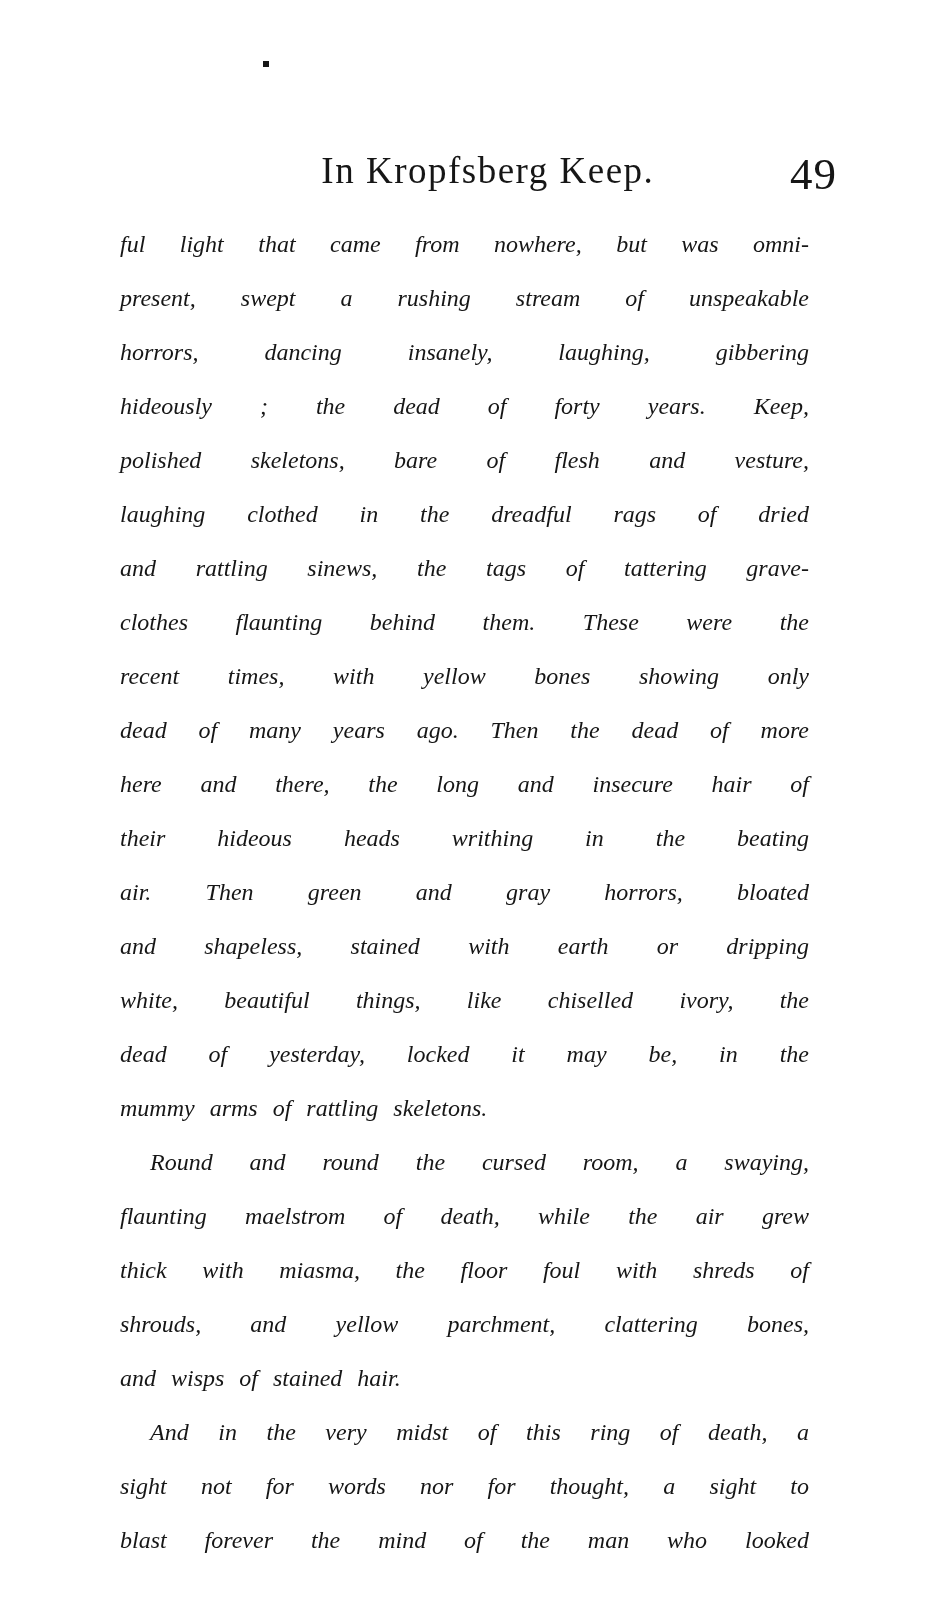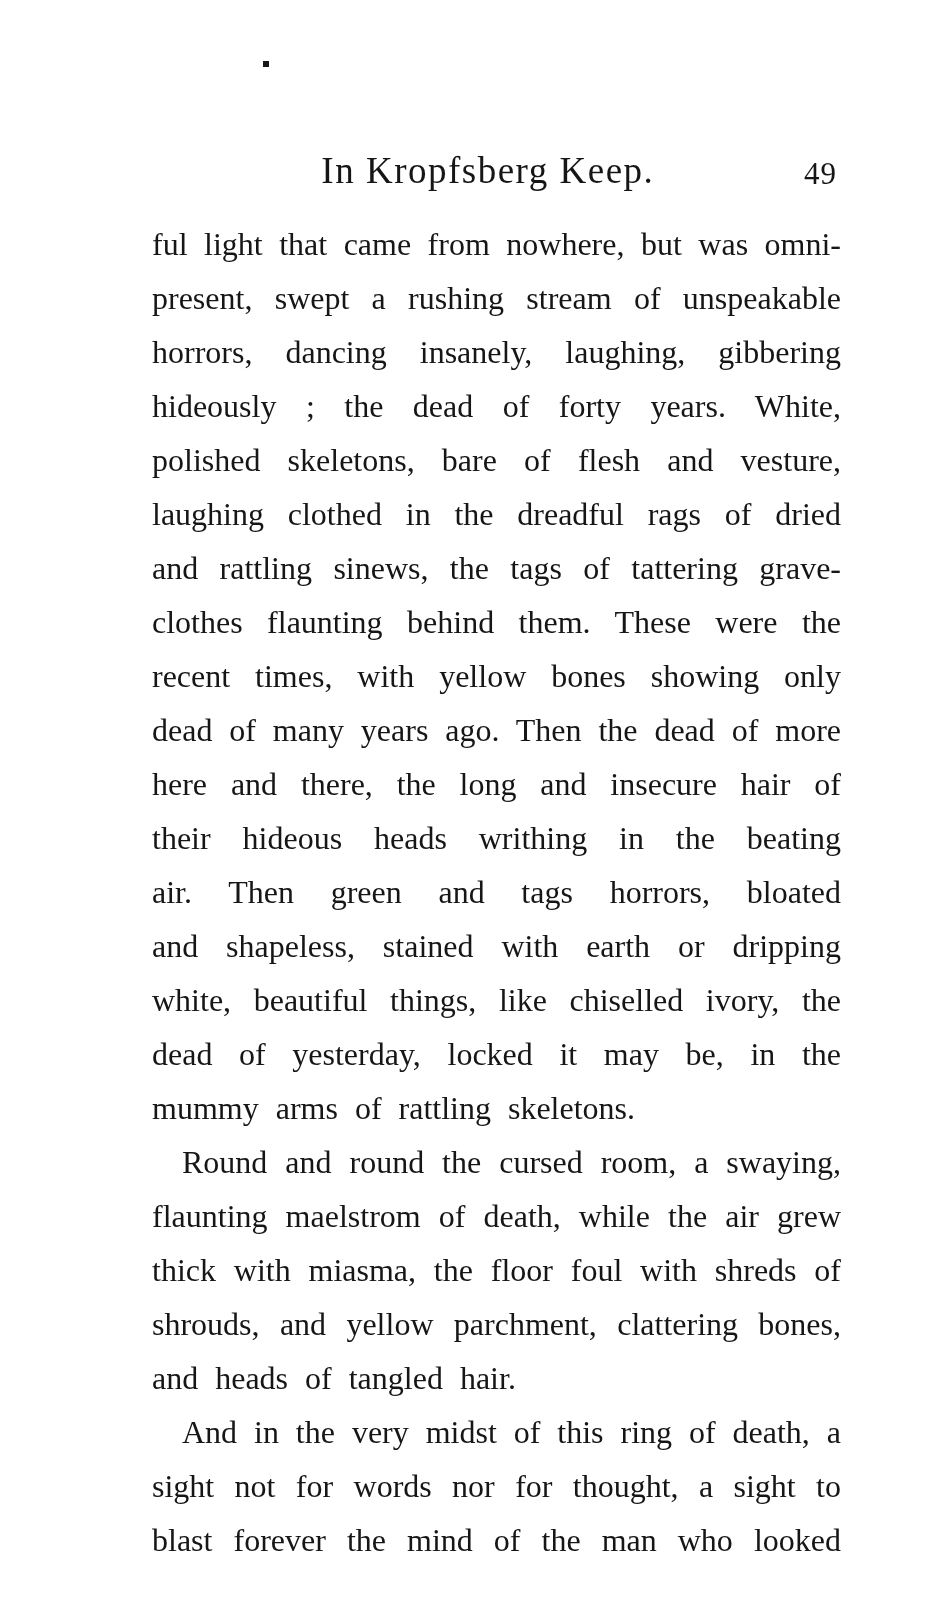--- a/index.html
+++ b/index.html
@@ -38,30 +38,31 @@
     position: absolute;
     left: 50%;
     transform: translateX(-52%);
     white-space: nowrap;
     letter-spacing: 1.5px;
   }
   .folio {
     position: absolute;
     right: 2px;
     top: 3px;
-    font-size: 31px;
+    font-size: 45px;
     letter-spacing: 1px;
   }
   .text-block {
     position: absolute;
-    left: 80px;
+    left: 48px;
     top: 163px;
     width: 737px;
-    font-size: 32px;
+    font-size: 24px;
     line-height: 42px;
+    font-style: italic;
   }
   .line {
     text-align: justify;
     text-align-last: justify;
     text-justify: inter-word;
     white-space: normal;
   }
   .line.ragged {
     text-align-last: left;
     word-spacing: 9px;
@@ -79,41 +80,41 @@
   <div class="running-head">
     <span class="running-title">In Kropfsberg Keep.</span>
     <span class="folio">49</span>
   </div>
 
   <div class="text-block" id="text-block">
       <div>
         <div class="line">ful light that came from nowhere, but was omni-</div>
         <div class="line">present, swept a rushing stream of unspeakable</div>
         <div class="line">horrors, dancing insanely, laughing, gibbering</div>
-        <div class="line">hideously ; the dead of forty years.  White,</div>
+        <div class="line">hideously ; the dead of forty years.  Keep,</div>
         <div class="line">polished skeletons, bare of flesh and vesture,</div>
         <div class="line">laughing clothed in the dreadful rags of dried</div>
         <div class="line">and rattling sinews, the tags of tattering grave-</div>
         <div class="line">clothes flaunting behind them.  These were the</div>
         <div class="line">recent times, with yellow bones showing only</div>
         <div class="line">dead of many years ago.  Then the dead of more</div>
         <div class="line">here and there, the long and insecure hair of</div>
         <div class="line">their hideous heads writhing in the beating</div>
-        <div class="line">air.  Then green and tags horrors, bloated</div>
+        <div class="line">air.  Then green and gray horrors, bloated</div>
         <div class="line">and shapeless, stained with earth or dripping</div>
         <div class="line">white, beautiful things, like chiselled ivory, the</div>
         <div class="line">dead of yesterday, locked it may be, in the</div>
         <div class="line ragged">mummy arms of rattling skeletons.</div>
       </div>
       <div>
         <div class="line indent">Round and round the cursed room, a swaying,</div>
         <div class="line">flaunting maelstrom of death, while the air grew</div>
         <div class="line">thick with miasma, the floor foul with shreds of</div>
         <div class="line">shrouds, and yellow parchment, clattering bones,</div>
-        <div class="line ragged">and heads of tangled hair.</div>
+        <div class="line ragged">and wisps of stained hair.</div>
       </div>
       <div>
         <div class="line indent">And in the very midst of this ring of death, a</div>
         <div class="line">sight not for words nor for thought, a sight to</div>
         <div class="line">blast forever the mind of the man who looked</div>
       </div>
     </div>
 </div>
 
 </body></html>

